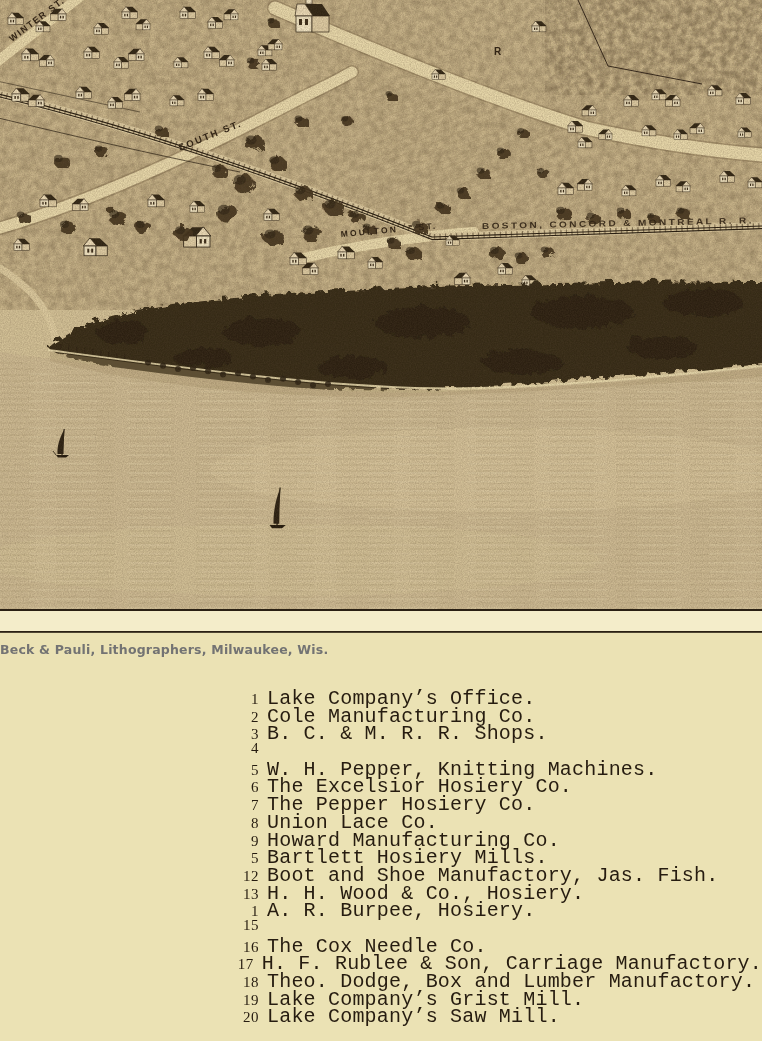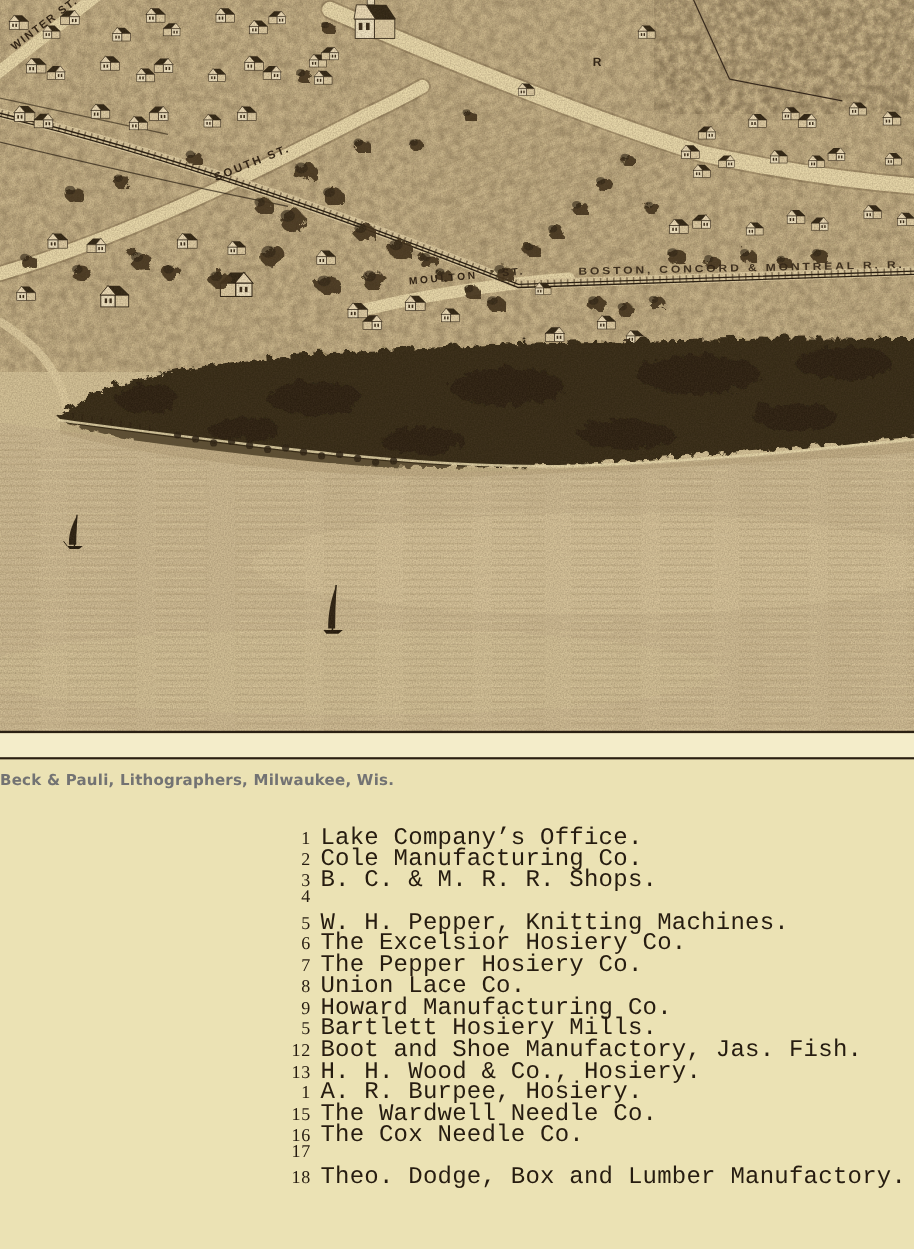--- a/index.html
+++ b/index.html
@@ -914,28 +914,36 @@
       <div class="legend-row">
         <span class="legend-num">13</span>
         <span class="legend-label">H. H. Wood &amp; Co., Hosiery.</span>
       </div>
       <div class="legend-row">
         <span class="legend-num">1</span>
         <span class="legend-label">A. R. Burpee, Hosiery.</span>
       </div>
       <div class="legend-row">
         <span class="legend-num">15</span>
-        <span class="legend-label">The Wardwell Needle Co.</span>
       </div>
       <div class="legend-row">
         <span class="legend-num">16</span>
         <span class="legend-label">The Cox Needle Co.</span>
       </div>
       <div class="legend-row">
         <span class="legend-num">17</span>
+        <span class="legend-label">H. F. Rublee &amp; Son, Carriage Manufactory.</span>
       </div>
       <div class="legend-row">
         <span class="legend-num">18</span>
         <span class="legend-label">Theo. Dodge, Box and Lumber Manufactory.</span>
       </div>
+      <div class="legend-row">
+        <span class="legend-num">19</span>
+        <span class="legend-label">Lake Company’s Grist Mill.</span>
+      </div>
+      <div class="legend-row">
+        <span class="legend-num">20</span>
+        <span class="legend-label">Lake Company’s Saw Mill.</span>
+      </div>
     </div>
 
 </div>
 
 </body></html>

